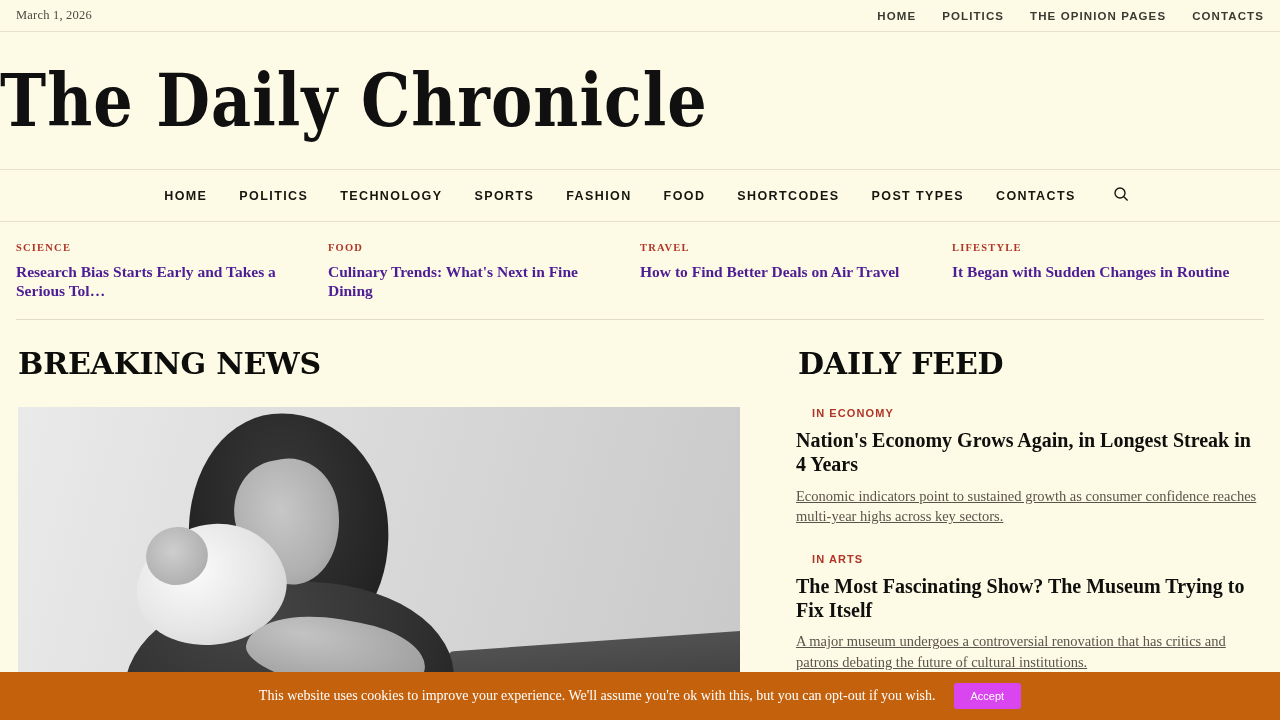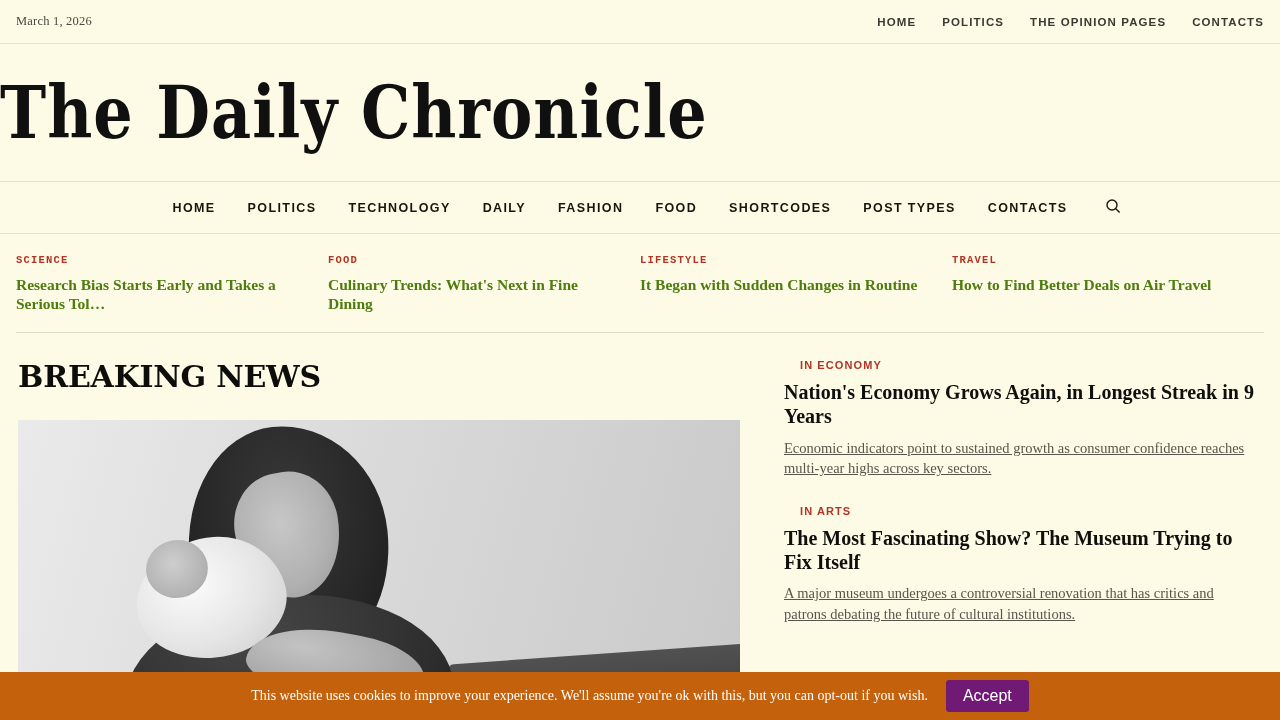--- a/index.html
+++ b/index.html
@@ -9,21 +9,21 @@
     width: 1280px;
     height: 720px;
     overflow: hidden;
     background: #fdfae5;
     font-family: "Liberation Serif", serif;
     color: #1a1a1a;
   }
 
   
   .topbar {
-    height: 44px;
+    height: 32px;
     border-bottom: 1px solid #e6e2cd;
     display: flex;
     align-items: center;
     justify-content: space-between;
     padding: 0 16px;
   }
   .topbar-date {
     font-family: "Liberation Serif", serif;
     font-size: 12.5px;
     color: #4a4a42;
@@ -90,44 +90,44 @@
 
   
   .teasers {
     display: grid;
     grid-template-columns: repeat(4, 1fr);
     gap: 0;
     padding: 20px 16px 0 16px;
   }
   .teaser { padding-right: 34px; }
   .teaser-cat {
-    font-family: Liberation Mono, monospace;
+    font-family: Liberation Serif, serif;
     font-size: 10.5px;
     font-weight: 700;
     letter-spacing: 1.2px;
     color: #b03527;
     margin-bottom: 9px;
   }
   .teaser-title {
     font-family: "Liberation Serif", serif;
     font-size: 15.5px;
     font-weight: 700;
     line-height: 1.25;
-    color: #4d7c0f;
+    color: #4c1d95;
   }
   .strip-rule {
     margin: 18px 16px 0 16px;
     border-bottom: 1px solid #e0dcc6;
   }
 
   
   .body-wrap {
     display: grid;
     grid-template-columns: 744px 1fr;
-    gap: 24px;
+    gap: 36px;
     padding: 26px 16px 0 16px;
   }
   .section-head {
     font-family: "DejaVu Serif", serif;
     font-weight: 700;
     font-size: 30px;
     letter-spacing: -0.2px;
     margin: 0 0 26px 2px;
     color: #0d0d0b;
   }
@@ -248,23 +248,23 @@
     justify-content: center;
     gap: 18px;
   }
   .cookie-text {
     font-family: "Liberation Serif", serif;
     font-size: 14px;
     color: #ffffff;
   }
   .cookie-accept {
     font-family: "Liberation Sans", sans-serif;
-    font-size: 16px;
+    font-size: 11px;
     color: #ffffff;
-    background: #701a75;
+    background: #d946ef;
     border: none;
     border-radius: 3px;
     padding: 7px 17px;
     cursor: pointer;
   }
 </style>
 </head>
 <body>
 
 <div class="topbar">
@@ -278,21 +278,21 @@
 </div>
 
 <header class="masthead">
   <div class="masthead-title">The Daily Chronicle</div>
 </header>
 
 <nav class="mainnav">
   <a href="#">HOME</a>
   <a href="#">POLITICS</a>
   <a href="#">TECHNOLOGY</a>
-  <a href="#">DAILY</a>
+  <a href="#">SPORTS</a>
   <a href="#">FASHION</a>
   <a href="#">FOOD</a>
   <a href="#">SHORTCODES</a>
   <a href="#">POST TYPES</a>
   <a href="#">CONTACTS</a>
   <button class="search-btn">
     <span>
       <svg width="16" height="16" viewBox="0 0 16 16" aria-hidden="true">
         <circle cx="7" cy="7" r="5" fill="none" stroke="#16160f" stroke-width="1.4"></circle>
         <line x1="10.8" y1="10.8" x2="14.6" y2="14.6" stroke="#16160f" stroke-width="1.4"></line>
@@ -304,26 +304,26 @@
 <section class="teasers">
   <div class="teaser">
     <div class="teaser-cat">SCIENCE</div>
     <div class="teaser-title">Research Bias Starts Early and Takes a Serious Tol…</div>
   </div>
   <div class="teaser">
     <div class="teaser-cat">FOOD</div>
     <div class="teaser-title">Culinary Trends: What's Next in Fine Dining</div>
   </div>
   <div class="teaser">
+    <div class="teaser-cat">TRAVEL</div>
+    <div class="teaser-title">How to Find Better Deals on Air Travel</div>
+  </div>
+  <div class="teaser">
     <div class="teaser-cat">LIFESTYLE</div>
     <div class="teaser-title">It Began with Sudden Changes in Routine</div>
-  </div>
-  <div class="teaser">
-    <div class="teaser-cat">TRAVEL</div>
-    <div class="teaser-title">How to Find Better Deals on Air Travel</div>
   </div>
 </section>
 <div class="strip-rule"></div>
 
 <div class="body-wrap">
 
   <section>
     <h2 class="section-head">BREAKING NEWS</h2>
     <div class="lead-photo">
       <div class="ph-bg"></div>
@@ -332,24 +332,25 @@
       <div class="ph-hair"></div>
       <div class="ph-shoulder"></div>
       <div class="ph-face"></div>
       <div class="ph-baby"></div>
       <div class="ph-babyhead"></div>
       <div class="ph-arm"></div>
     </div>
   </section>
 
   <aside>
+    <h2 class="section-head">DAILY FEED</h2>
 
     <article class="feed-item">
       <div class="feed-cat">IN ECONOMY</div>
-      <h3 class="feed-title">Nation's Economy Grows Again, in Longest Streak in 9 Years</h3>
+      <h3 class="feed-title">Nation's Economy Grows Again, in Longest Streak in 4 Years</h3>
       <p class="feed-dek">Economic indicators point to sustained growth as consumer confidence reaches multi-year highs across key sectors.</p>
     </article>
 
     <article class="feed-item">
       <div class="feed-cat">IN ARTS</div>
       <h3 class="feed-title">The Most Fascinating Show? The Museum Trying to Fix Itself</h3>
       <p class="feed-dek">A major museum undergoes a controversial renovation that has critics and patrons debating the future of cultural institutions.</p>
     </article>
   </aside>
 </div>

